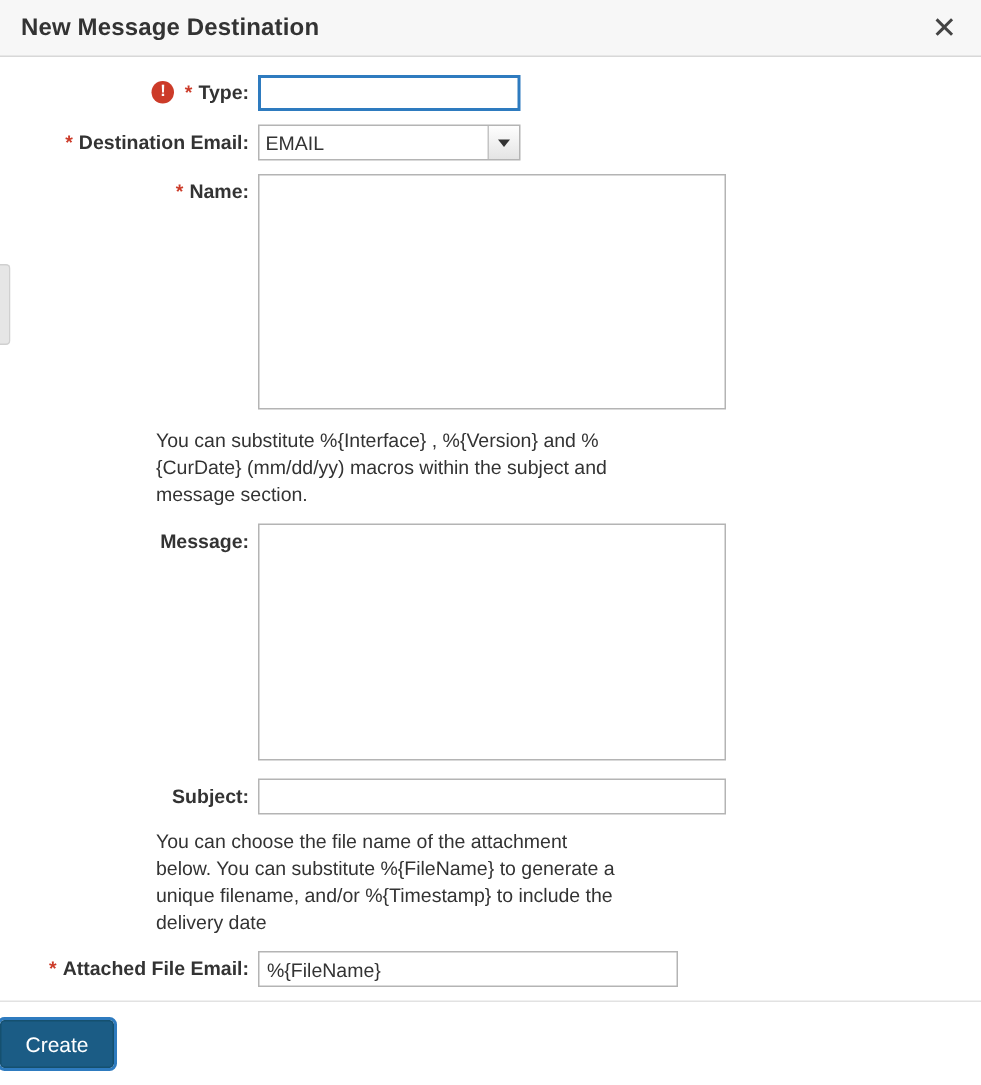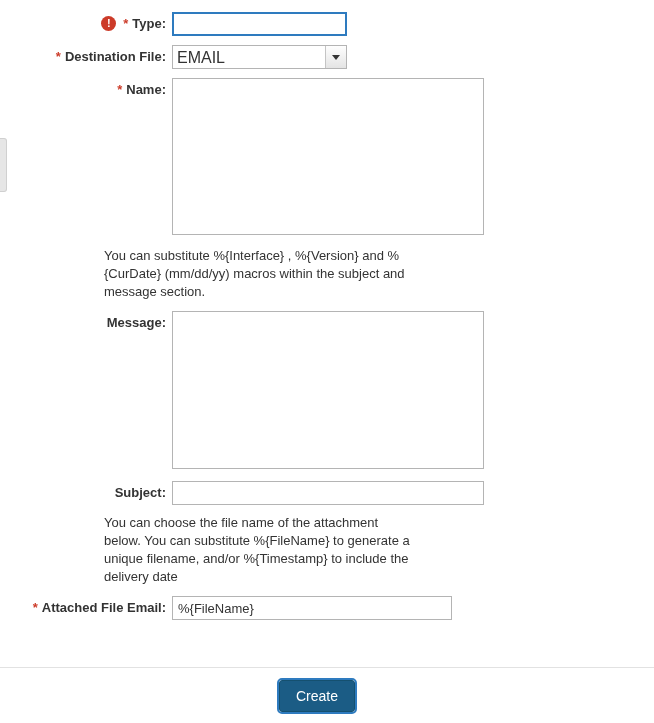--- a/index.html
+++ b/index.html
@@ -130,21 +130,21 @@
     width: 280px;
     height: 24px;
   }
   .select-wrap {
     position: relative;
     width: 175px;
     height: 24px;
   }
   select.dest-select {
     font-family: "Liberation Sans", sans-serif;
-    font-size: 16px;
+    font-size: 13px;
     color: #333333;
     width: 175px;
     height: 24px;
     box-sizing: border-box;
     padding: 2px 22px 2px 4px;
     border: 1px solid #b4b4b4;
     background: #ffffff;
     -webkit-appearance: none;
     -moz-appearance: none;
     appearance: none;
@@ -198,21 +198,21 @@
     color: #333333;
     margin-top: 4px;
     margin-bottom: 10px;
   }
   .dialog-footer {
     height: 56px;
     min-height: 56px;
     border-top: 1px solid #e2e2e2;
     display: flex;
     align-items: center;
-    justify-content: center;
+    justify-content: flex-start;
     padding-right: 20px;
     box-sizing: border-box;
   }
   .create-btn {
     font-family: "Liberation Sans", sans-serif;
     font-size: 14px;
     color: #ffffff;
     background: #1b5c85;
     border: 1px solid #15506f;
     border-radius: 3px;
@@ -220,40 +220,44 @@
     cursor: pointer;
     outline: 2px solid #2e7bbf;
     outline-offset: 0px;
   }
 </style>
 </head>
 <body>
 
 <div class="dialog">
 
+  <div class="dialog-header">
+    <div class="dialog-title">New Message Destination</div>
+    <div class="close-btn">✕</div>
+  </div>
 
   <div class="dialog-body">
 
     <div class="edge-tab"></div>
 
     <div class="form-row">
       <div class="label-col">
         <span class="error-icon">!</span>
         <span class="req">*</span>
         <span>Type:</span>
       </div>
       <div class="field-col">
         <input class="text-input name-input" type="text" value="" style="">
       </div>
     </div>
 
     <div class="form-row">
       <div class="label-col">
         <span class="req">*</span>
-        <span>Destination File:</span>
+        <span>Destination Email:</span>
       </div>
       <div class="field-col">
         <div class="select-wrap">
           <select class="dest-select">
             <option>EMAIL</option>
           </select>
           <span class="select-arrow">
               <i></i>
             </span>
         </div>

